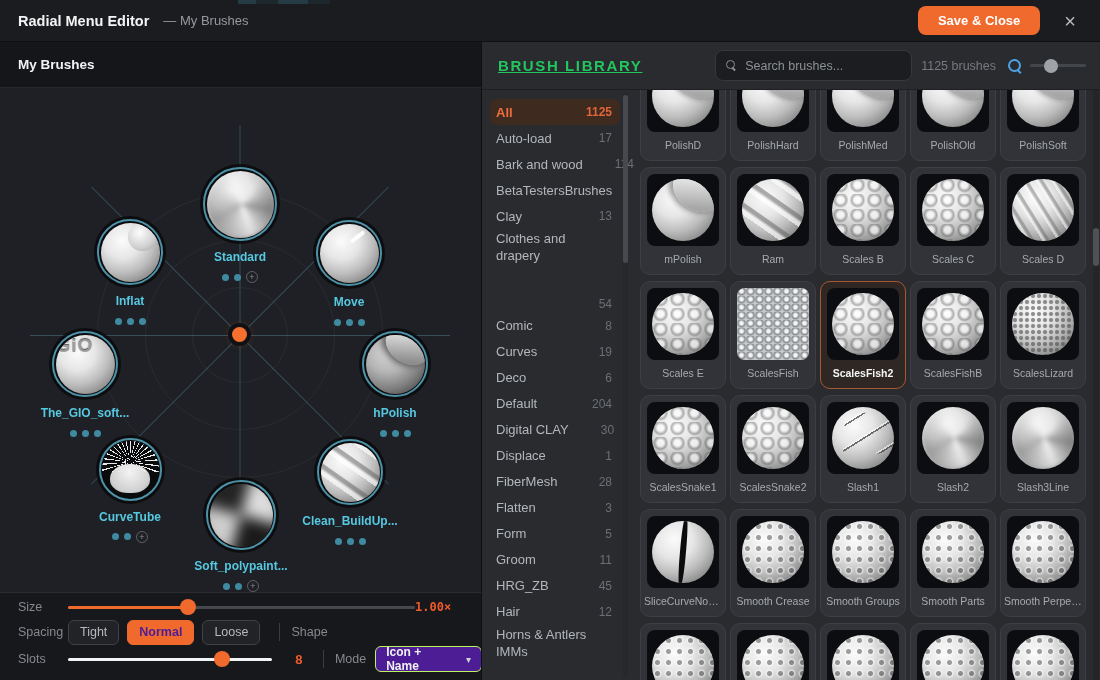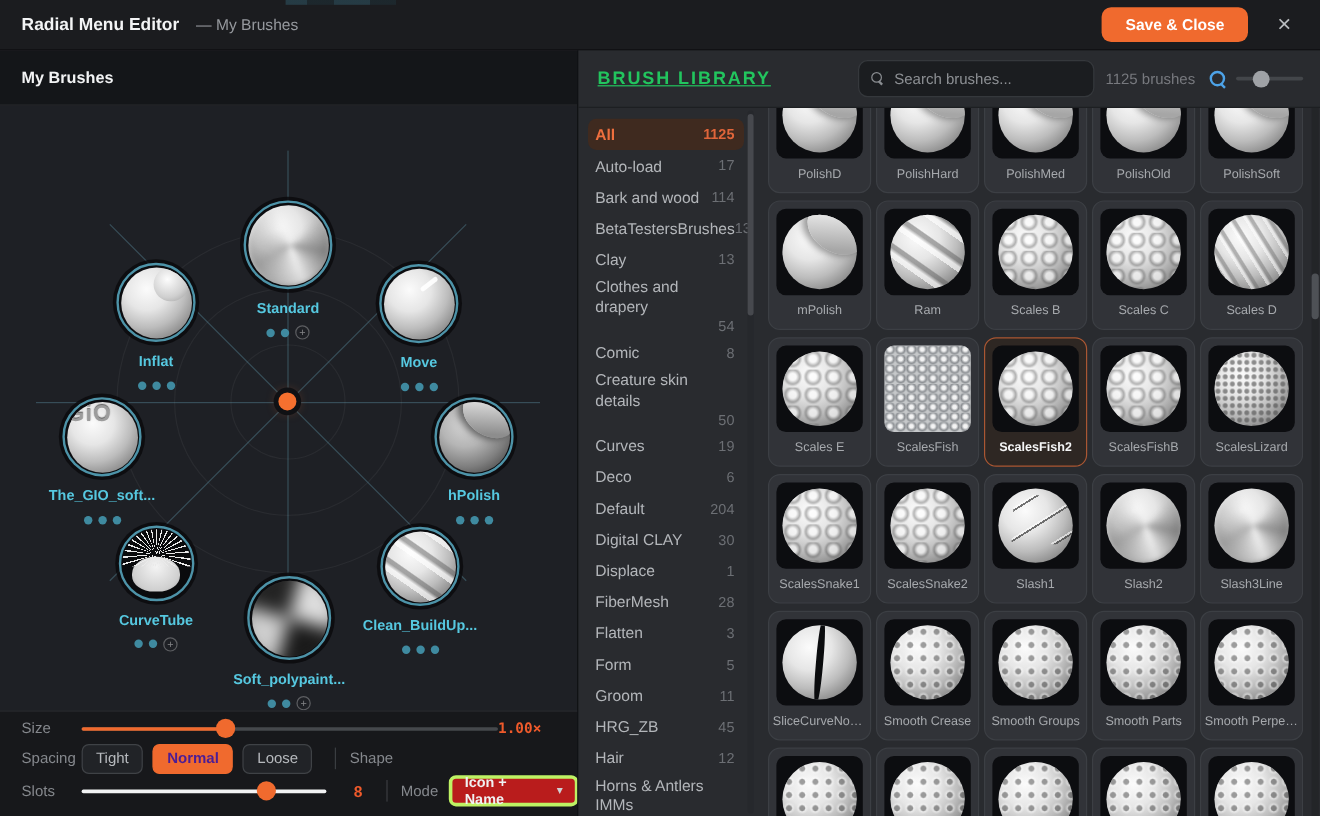--- a/index.html
+++ b/index.html
@@ -64,21 +64,21 @@
   .track.white { background:#f2f3f4; }
   .slider-thumb { position:absolute; top:0; width:16px; height:16px; border-radius:50%; background:#f06a2e; cursor:pointer; }
   .ctl-value { margin-left:auto; margin-right:31px; font-family:"DejaVu Sans Mono", monospace; font-size:12px; font-weight:bold; color:#ef5a2b; }
   .seg-btn { height:25px; padding:0 11px; display:flex; align-items:center; gap:6px; border-radius:6px; background:#212327; border:1px solid #3f4246; color:#b6b9bd; font-size:12.5px; cursor:pointer; margin-right:8px; }
   .seg-btn.active { background:#f06a2e; border-color:#f06a2e; color:#4c1d95; font-weight:bold; }
   .seg-dot { width:9px; height:9px; border-radius:50%; background:#fff; }
   .seg-dash { font-weight:normal; }
   .ctl-divider { width:1px; height:18px; background:#3a3d41; margin:0 11px; flex:none; }
   .inline-lbl { font-size:12.5px; color:#85888d; margin-right:9px; }
   .slots-val { width:26px; text-align:center; font-size:13px; font-weight:bold; color:#ef5a2b; margin-left:14px; }
-  .mode-select { height:26px; padding:0 10px; display:flex; align-items:center; gap:9px; border-radius:6px; background:#b91c1c; border:3px solid #bef264; color:#f0f1f2; font-size:12px; font-weight:bold; cursor:pointer; }
+  .mode-select { height:26px; padding:0 10px; display:flex; align-items:center; gap:9px; border-radius:6px; background:#4c1d95; border:1px solid #bef264; color:#f0f1f2; font-size:12px; font-weight:bold; cursor:pointer; }
   .chevron { font-family:"DejaVu Sans", sans-serif; font-size:10px; color:#cfd1d4; }
 
   
   .right-panel { position:absolute; left:482px; top:42px; width:618px; height:638px; background:#292b2f; }
   .lib-header { position:absolute; left:0; top:0; width:100%; height:48px; border-bottom:1px solid #1d1f22; display:flex; align-items:center; padding:0 14px 0 16px; }
   .lib-title { font-size:15px; font-weight:bold; letter-spacing:1.6px; color:#22c55e;text-decoration:underline; }
   .search-box { margin-left:auto; width:197px; height:31px; background:#1b1d20; border:1px solid #35383c; border-radius:8px; display:flex; align-items:center; padding:0 10px; gap:8px; }
   .search-box input { background:transparent; border:none; outline:none; color:#d6d8da; font-size:12.5px; width:100%; font-family:inherit; }
   .search-box input::placeholder { color:#8d9094; }
   .mag { position:relative; width:11px; height:11px; flex:none; }
@@ -88,21 +88,21 @@
   .mag.blue::before { width:9px; height:9px; border-color:#4da3e8; border-width:2px; }
   .mag.blue::after { left:10px; top:10px; width:5px; height:2px; background:#4da3e8; }
   .lib-count { margin-left:9px; font-size:12.5px; color:#77797e; white-space:nowrap; }
   .zoom-mag { margin-left:12px; }
   .zoom-slider { position:relative; margin-left:8px; width:56px; height:14px; flex:none; }
   .zoom-slider .ztrack { position:absolute; left:0; right:0; top:5.5px; height:3px; border-radius:2px; background:#43464a; }
   .zoom-slider .zthumb { position:absolute; left:14px; top:0; width:14px; height:14px; border-radius:50%; background:#9fa2a6; cursor:pointer; }
 
   .lib-body { position:absolute; left:0; top:48px; width:100%; height:590px; overflow:hidden; }
   .cats { position:absolute; left:0; top:0; width:150px; height:100%; padding-top:9px; }
-  .cat { display:flex; align-items:center; min-height:26px; margin:0 12px 0 8px; padding:1px 8px 1px 6px; border-radius:7px; font-size:13px; color:#b3b6ba; cursor:pointer; }
+  .cat { display:flex; align-items:center; min-height:26px; margin:0 12px 0 8px; padding:1px 8px 1px 6px; border-radius:7px; font-size:13px; color:#b3b6ba; cursor:pointer;gap:32px; }
   .cat-name { white-space:nowrap; }
   .cat-count { margin-left:auto; font-size:12px; color:#6c6f74; }
   .cat.wrap { flex-wrap:wrap; padding-top:2px; padding-bottom:2px; }
   .cat.wrap .cat-name { flex:0 0 100%; white-space:normal; line-height:1.3; }
   .cat.sel { background:#3f2a1f; color:#ee6f3e; font-weight:bold; }
   .cat.sel .cat-count { color:#e0653a; font-weight:bold; }
   .cat-scrollbar { position:absolute; left:141px; top:2px; bottom:2px; width:5px; border-radius:3px; background:#26282c; }
   .cat-scrollbar .thumb { position:absolute; left:0; top:3px; width:5px; height:168px; border-radius:3px; background:#47494e; cursor:pointer; }
 
   .grid-wrap { position:absolute; left:154px; top:0; width:450px; height:100%; overflow:hidden; }
@@ -314,24 +314,20 @@
             <span class="cat-count">13</span>
           </div>
           <div class="cat wrap">
             <span class="cat-name">Clothes and drapery</span>
             <span class="cat-count">54</span>
           </div>
           <div class="cat">
             <span class="cat-name">Comic</span>
             <span class="cat-count">8</span>
           </div>
-          <div class="cat wrap">
-            <span class="cat-name">Creature skin details</span>
-            <span class="cat-count">50</span>
-          </div>
           <div class="cat">
             <span class="cat-name">Curves</span>
             <span class="cat-count">19</span>
           </div>
           <div class="cat">
             <span class="cat-name">Deco</span>
             <span class="cat-count">6</span>
           </div>
           <div class="cat">
             <span class="cat-name">Default</span>

